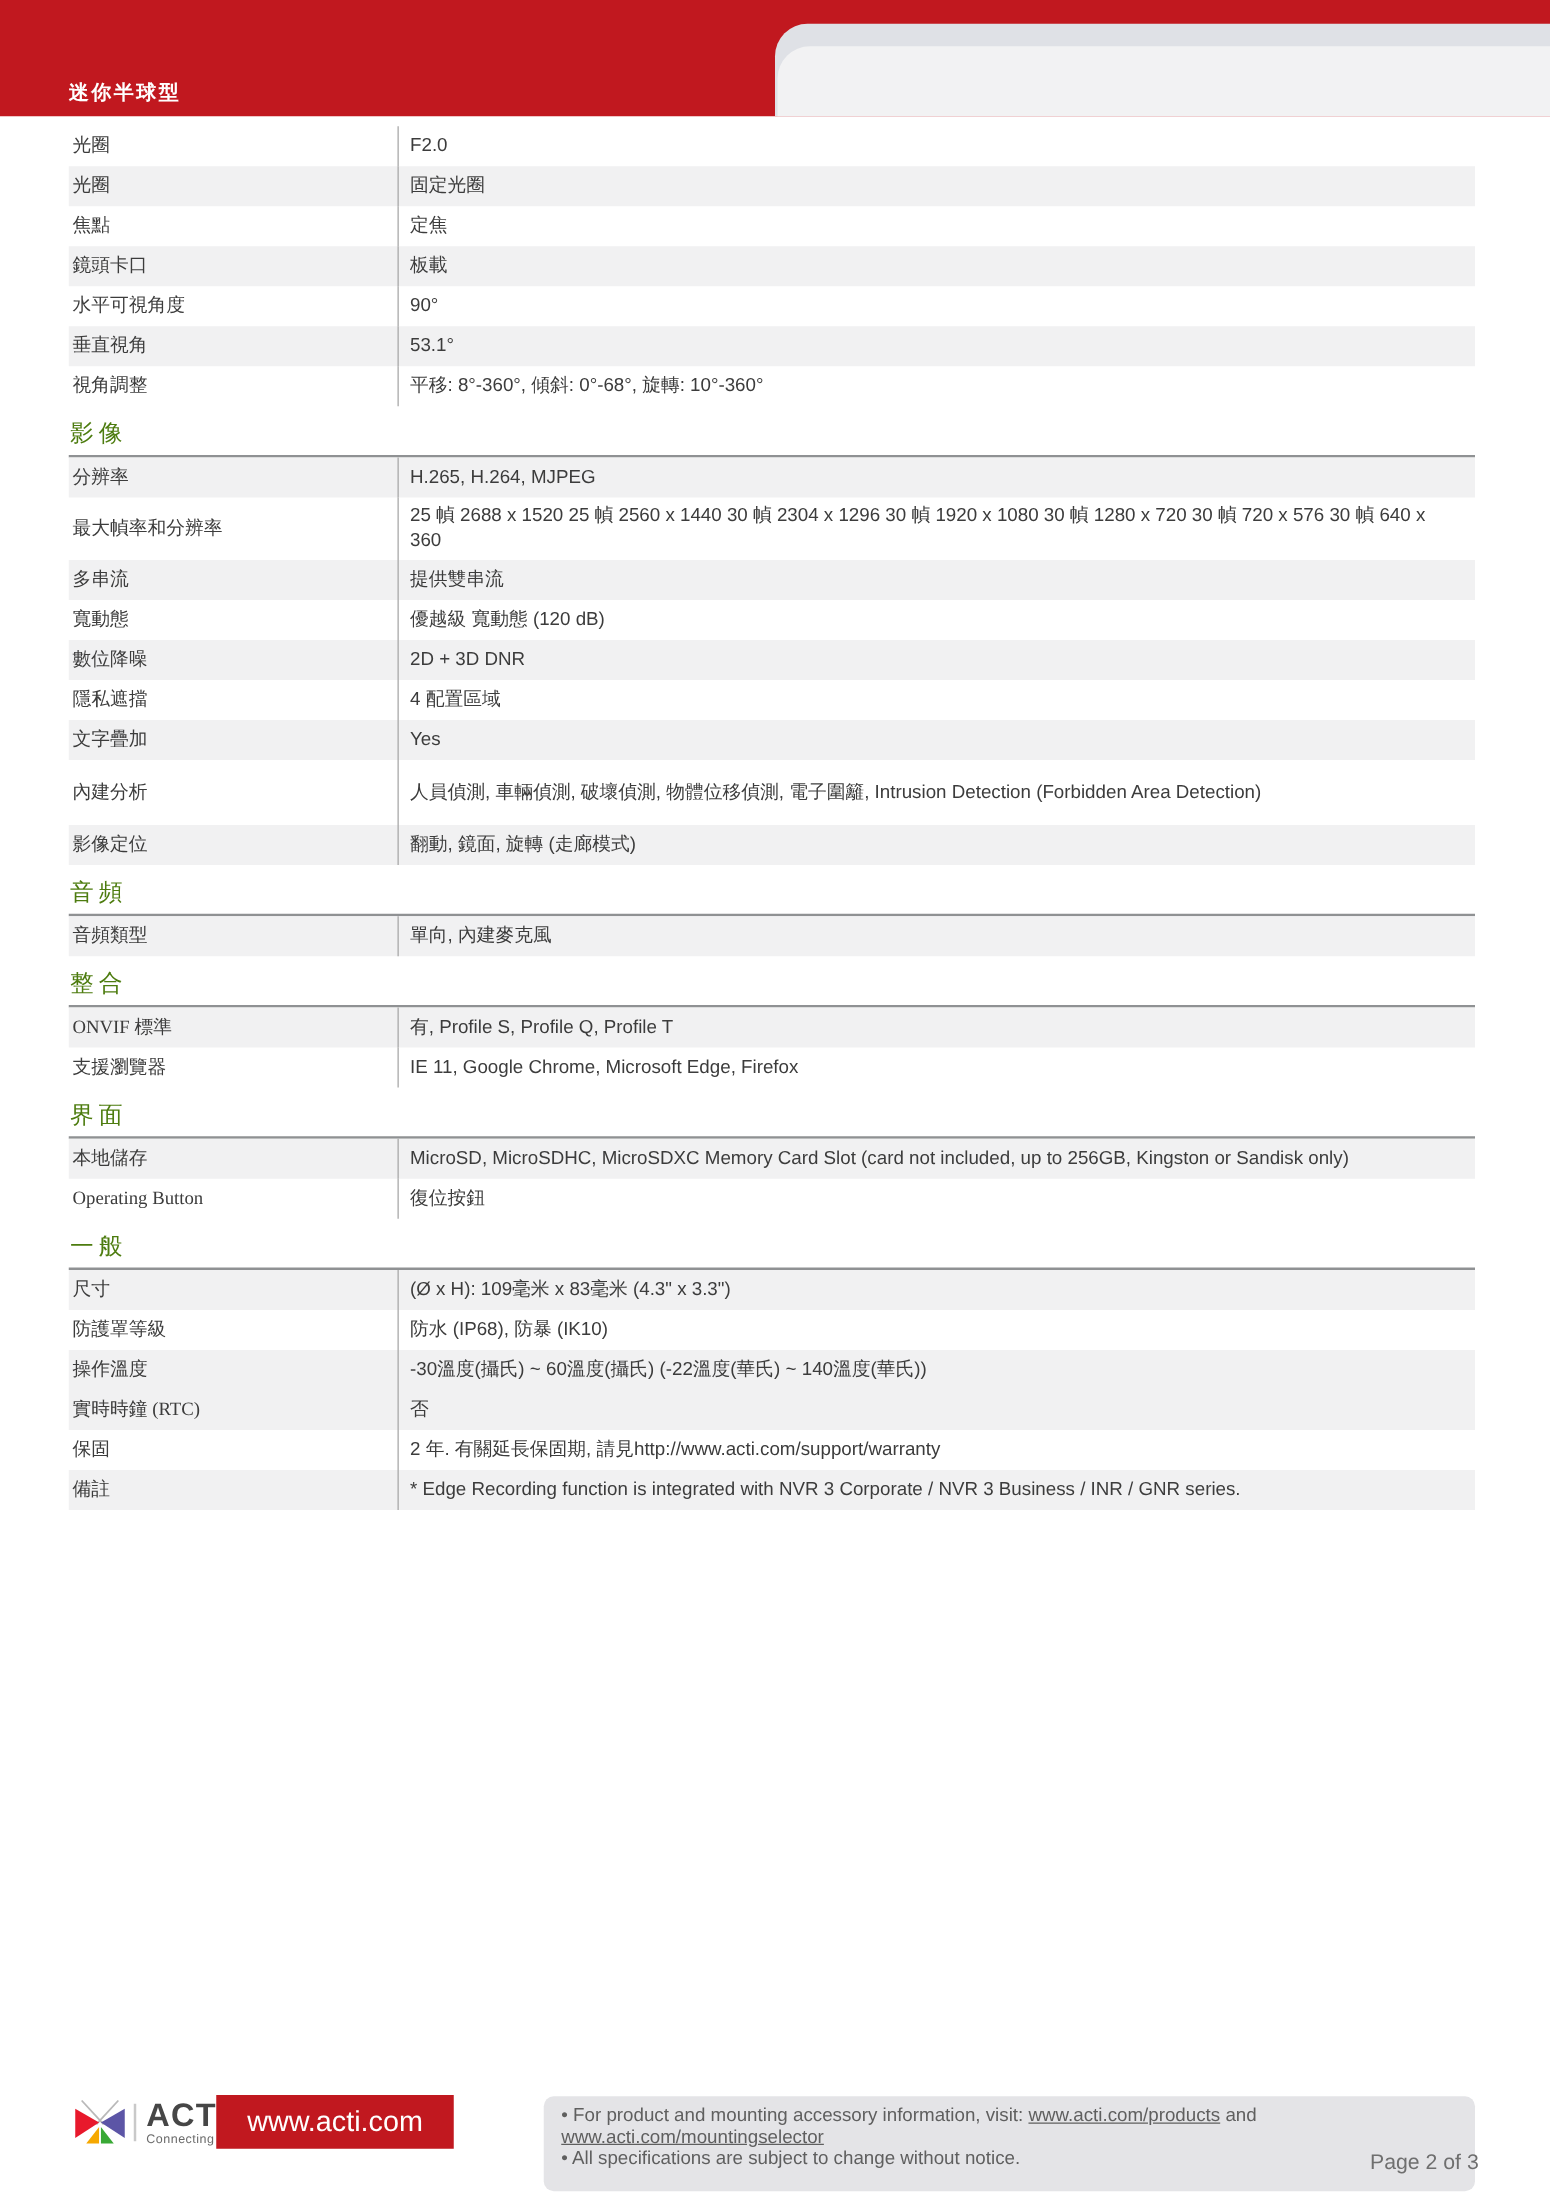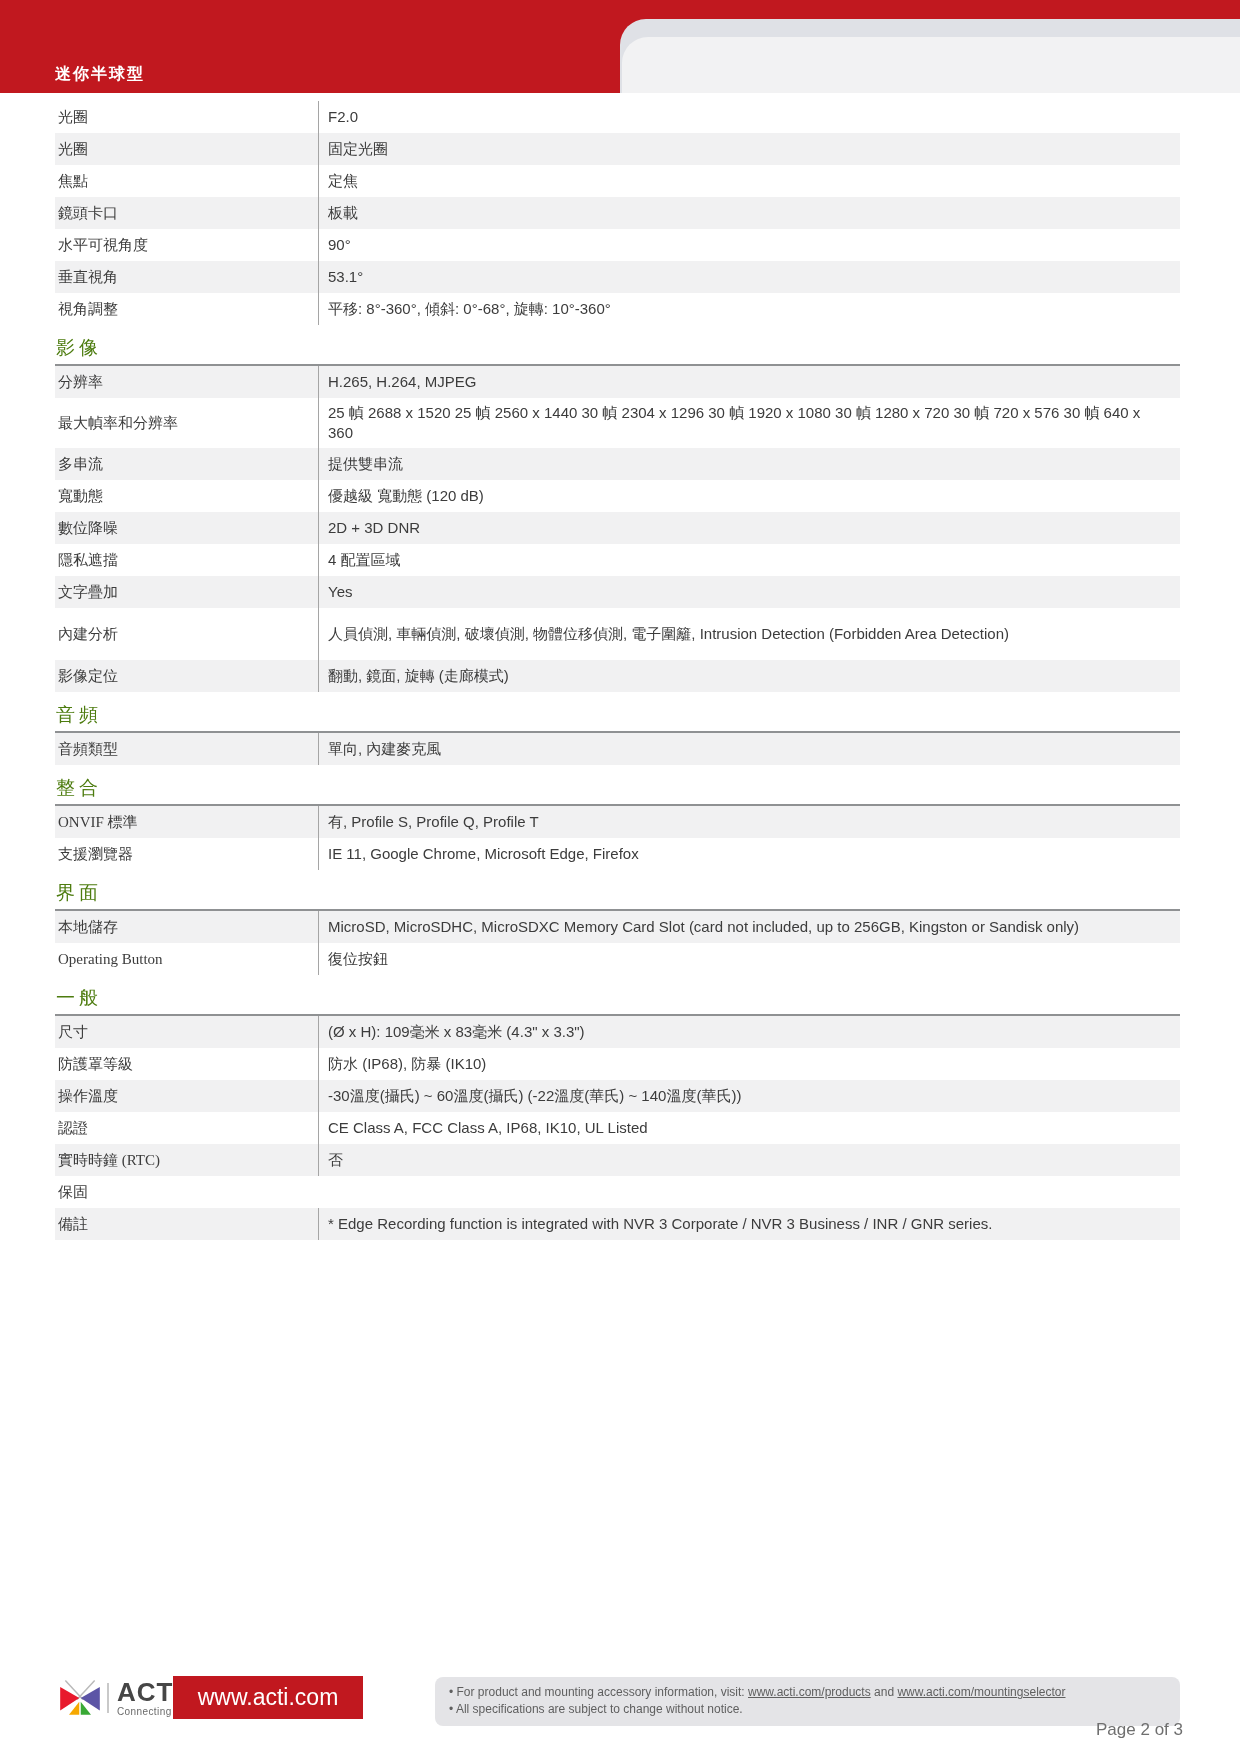--- a/index.html
+++ b/index.html
@@ -29,21 +29,21 @@
   
   .logo{position:absolute;left:58px;top:1676px;height:44px;display:flex;align-items:center;}
   .logo svg{display:block;}
   .logo-divider{width:2px;height:30px;background:#c9c9c9;margin:0 8px 0 5px;}
   .brand{font-size:26px;font-weight:bold;color:#464646;line-height:25px;letter-spacing:1px;}
   .tagline{font-size:10px;color:#6a6a6a;margin-top:1px;letter-spacing:0.4px;}
   .site-btn{position:absolute;left:173px;top:1676px;width:190px;height:43px;background:#c1181f;
             color:#ffffff;font-size:23px;border-radius:0;display:flex;align-items:center;
             justify-content:center;cursor:pointer;}
   .notes{position:absolute;left:435px;top:1677px;width:745px;box-sizing:border-box;
-         background:#e4e4e7;border-radius:8px;padding:7px 14px 8px;font-size:12px;
+         background:#e4e4e7;border-radius:8px;padding:7px 14px 18px;font-size:15px;
          color:#5f5f5f;line-height:17px;}
   .notes .link{text-decoration:underline;cursor:pointer;}
   .page-num{position:absolute;top:1720px;right:57px;font-size:17px;color:#6f6f6f;}
 </style>
 </head>
 <body>
 
 <div class="page">
 
   <div class="header">
@@ -152,30 +152,27 @@
         <div class="cell value">(Ø x H): 109毫米 x 83毫米 (4.3" x 3.3")</div>
       </div>
       <div class="row">
         <div class="cell label">防護罩等級</div>
         <div class="cell value">防水 (IP68), 防暴 (IK10)</div>
       </div>
       <div class="row shaded">
         <div class="cell label">操作溫度</div>
         <div class="cell value">-30溫度(攝氏) ~ 60溫度(攝氏) (-22溫度(華氏) ~ 140溫度(華氏))</div>
       </div>
-      <div class="row">
-        <div class="cell label">認證</div>
-        <div class="cell value">CE Class A, FCC Class A, IP68, IK10, UL Listed</div>
-      </div>
       <div class="row shaded">
         <div class="cell label">實時時鐘 (RTC)</div>
         <div class="cell value">否</div>
       </div>
       <div class="row">
         <div class="cell label">保固</div>
+        <div class="cell value">2 年. 有關延長保固期, 請見http://www.acti.com/support/warranty</div>
       </div>
       <div class="row shaded">
         <div class="cell label">備註</div>
         <div class="cell value">* Edge Recording function is integrated with NVR 3 Corporate / NVR 3 Business / INR / GNR series.</div>
       </div>
     </div>
 
   <div class="logo">
     <svg width="44" height="42" viewBox="0 0 60 56">
       <line x1="10" y1="4" x2="34" y2="30" stroke="#b9b9b9" stroke-width="2"></line>

